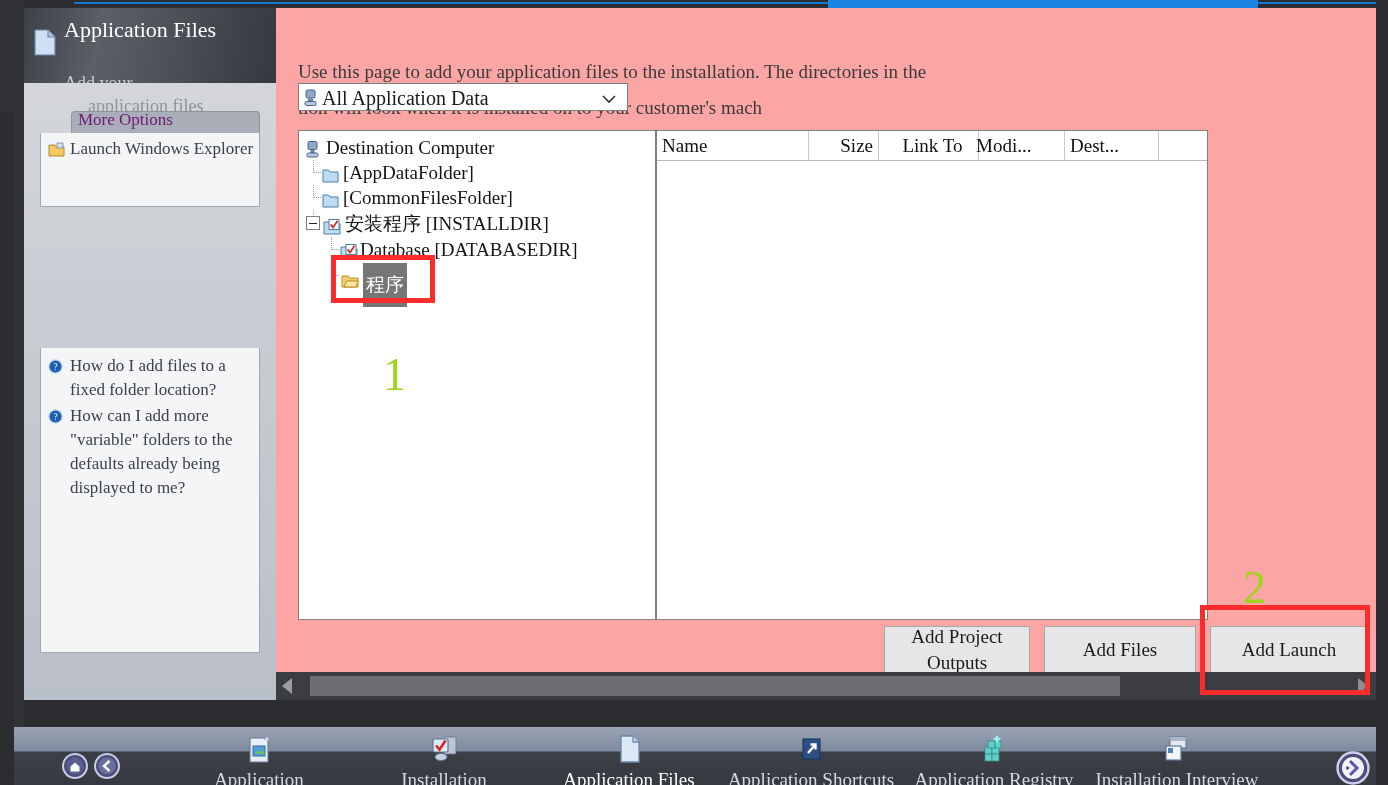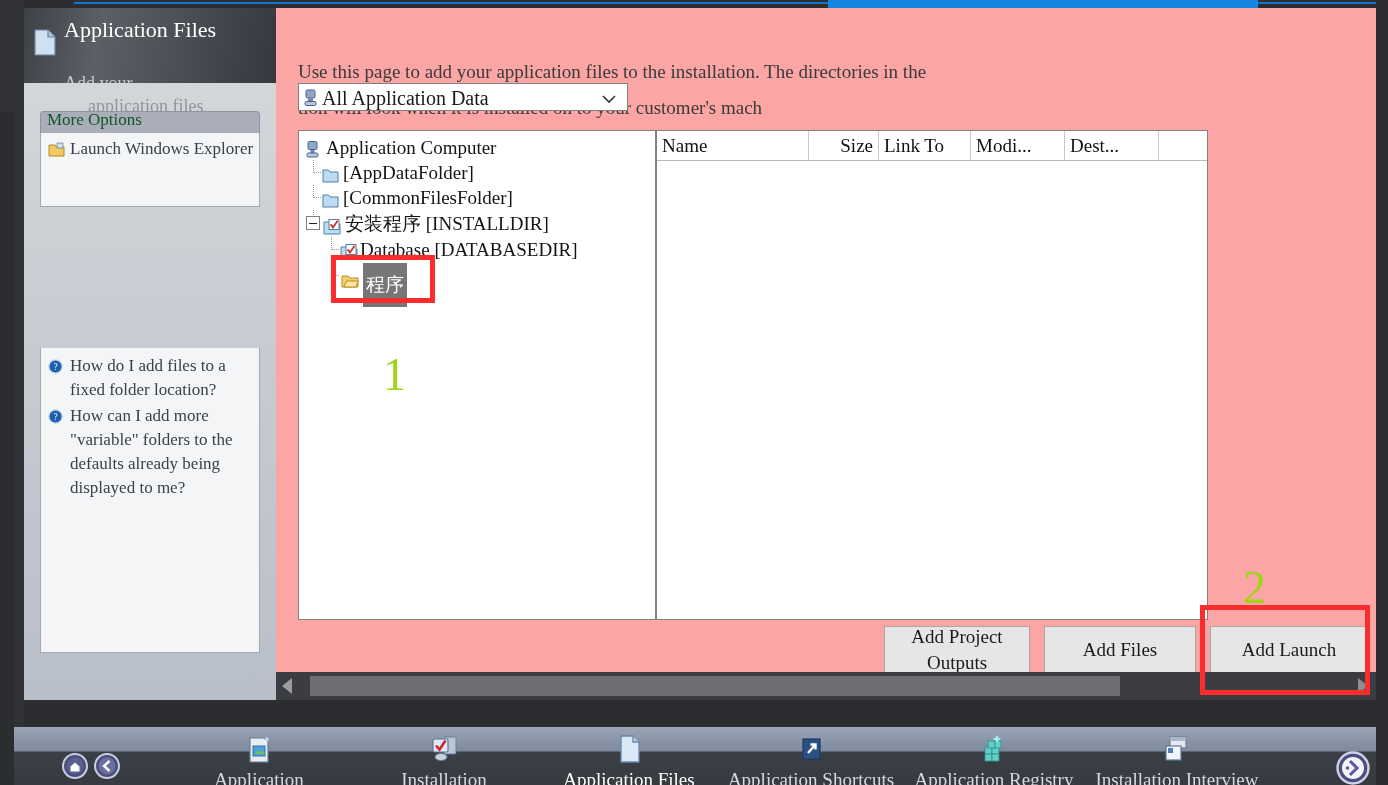--- a/index.html
+++ b/index.html
@@ -46,22 +46,22 @@
   }
   .sidebar-subtext {
     position:absolute; left:64px; top:86px; width:215px;
     font-size:18px; line-height:24px; color:#8e949c; white-space:nowrap;
   }
 
   .panel { position:absolute; left:16px; width:220px; }
   .panel-title {
     height:22px; background:#a9aeb8;
     border:1px solid #8f95a0; border-bottom:none;
-    font-size:17px; line-height:16px; color:#14532d; padding-left:6px;
-    overflow:hidden; border-radius:4px 4px 0 0;
+    font-size:17px; line-height:16px; color:#701a75; padding-left:6px;
+    overflow:hidden; border-radius:4px 4px 0 0;margin-left:31px;
   }
   .panel-body {
     background:#f4f5f6; border:1px solid #a2a7b1; border-top:none;
     padding:4px 5px 6px 5px;
   }
   .panel-row {
     position:relative; padding-left:24px; font-size:17px; line-height:24px;
     color:#3c4148; margin-bottom:1px;
   }
   .panel-row .ico { position:absolute; left:2px; top:4px; width:17px; height:16px; }
@@ -250,21 +250,21 @@
       <div class="tree">
 
         <div class="tnode">
           <span class="tico" style="left:6px;">
             <svg width="16" height="17" viewBox="0 0 16 17">
               <rect x="3" y="0.5" width="9" height="8" rx="1.5" fill="#8fa8c6" stroke="#46618a" stroke-width="1"></rect>
               <rect x="5.5" y="9" width="4" height="3" fill="#6b86a8"></rect>
               <rect x="2" y="12" width="11" height="4" rx="1.4" fill="#b9c8da" stroke="#46618a" stroke-width="1"></rect>
             </svg>
           </span>
-          <span class="tlbl" style="left:27px;">Application Computer</span>
+          <span class="tlbl" style="left:27px;">Destination Computer</span>
         </div>
 
         <div class="tnode">
           <span style="position:absolute;left:14px;top:0;width:1px;height:13px;border-left:1px dotted #9a9a9a;"></span>
           <span style="position:absolute;left:14px;top:12px;width:8px;height:1px;border-top:1px dotted #9a9a9a;"></span>
           <span class="tico" style="left:23px;">
             <svg width="17" height="15" viewBox="0 0 17 15">
               <path d="M1 2 h5.5 l1.5 2 H16 v10 H1 z" fill="#bcdcf2" stroke="#4e7fa6" stroke-width="1"></path>
             </svg>
           </span>
@@ -326,21 +326,21 @@
     </div>
 
     <div class="listbox">
       <div class="lv-head">
         <div class="lv-th" style="left:0;width:152px;">
             <span>Name</span>
           </div>
         <div class="lv-th r" style="left:152px;width:70px;">
             <span>Size</span>
           </div>
-        <div class="lv-th" style="left:222px;width:92px;">
+        <div class="lv-th" style="left:230px;width:92px;text-align:center;">
             <span>Link To</span>
           </div>
         <div class="lv-th" style="left:314px;width:94px;">
             <span>Modi...</span>
           </div>
         <div class="lv-th" style="left:408px;width:94px;">
             <span>Dest...</span>
           </div>
       </div>
       <div style="position:absolute;left:0;top:30px;width:550px;height:458px;"></div>

